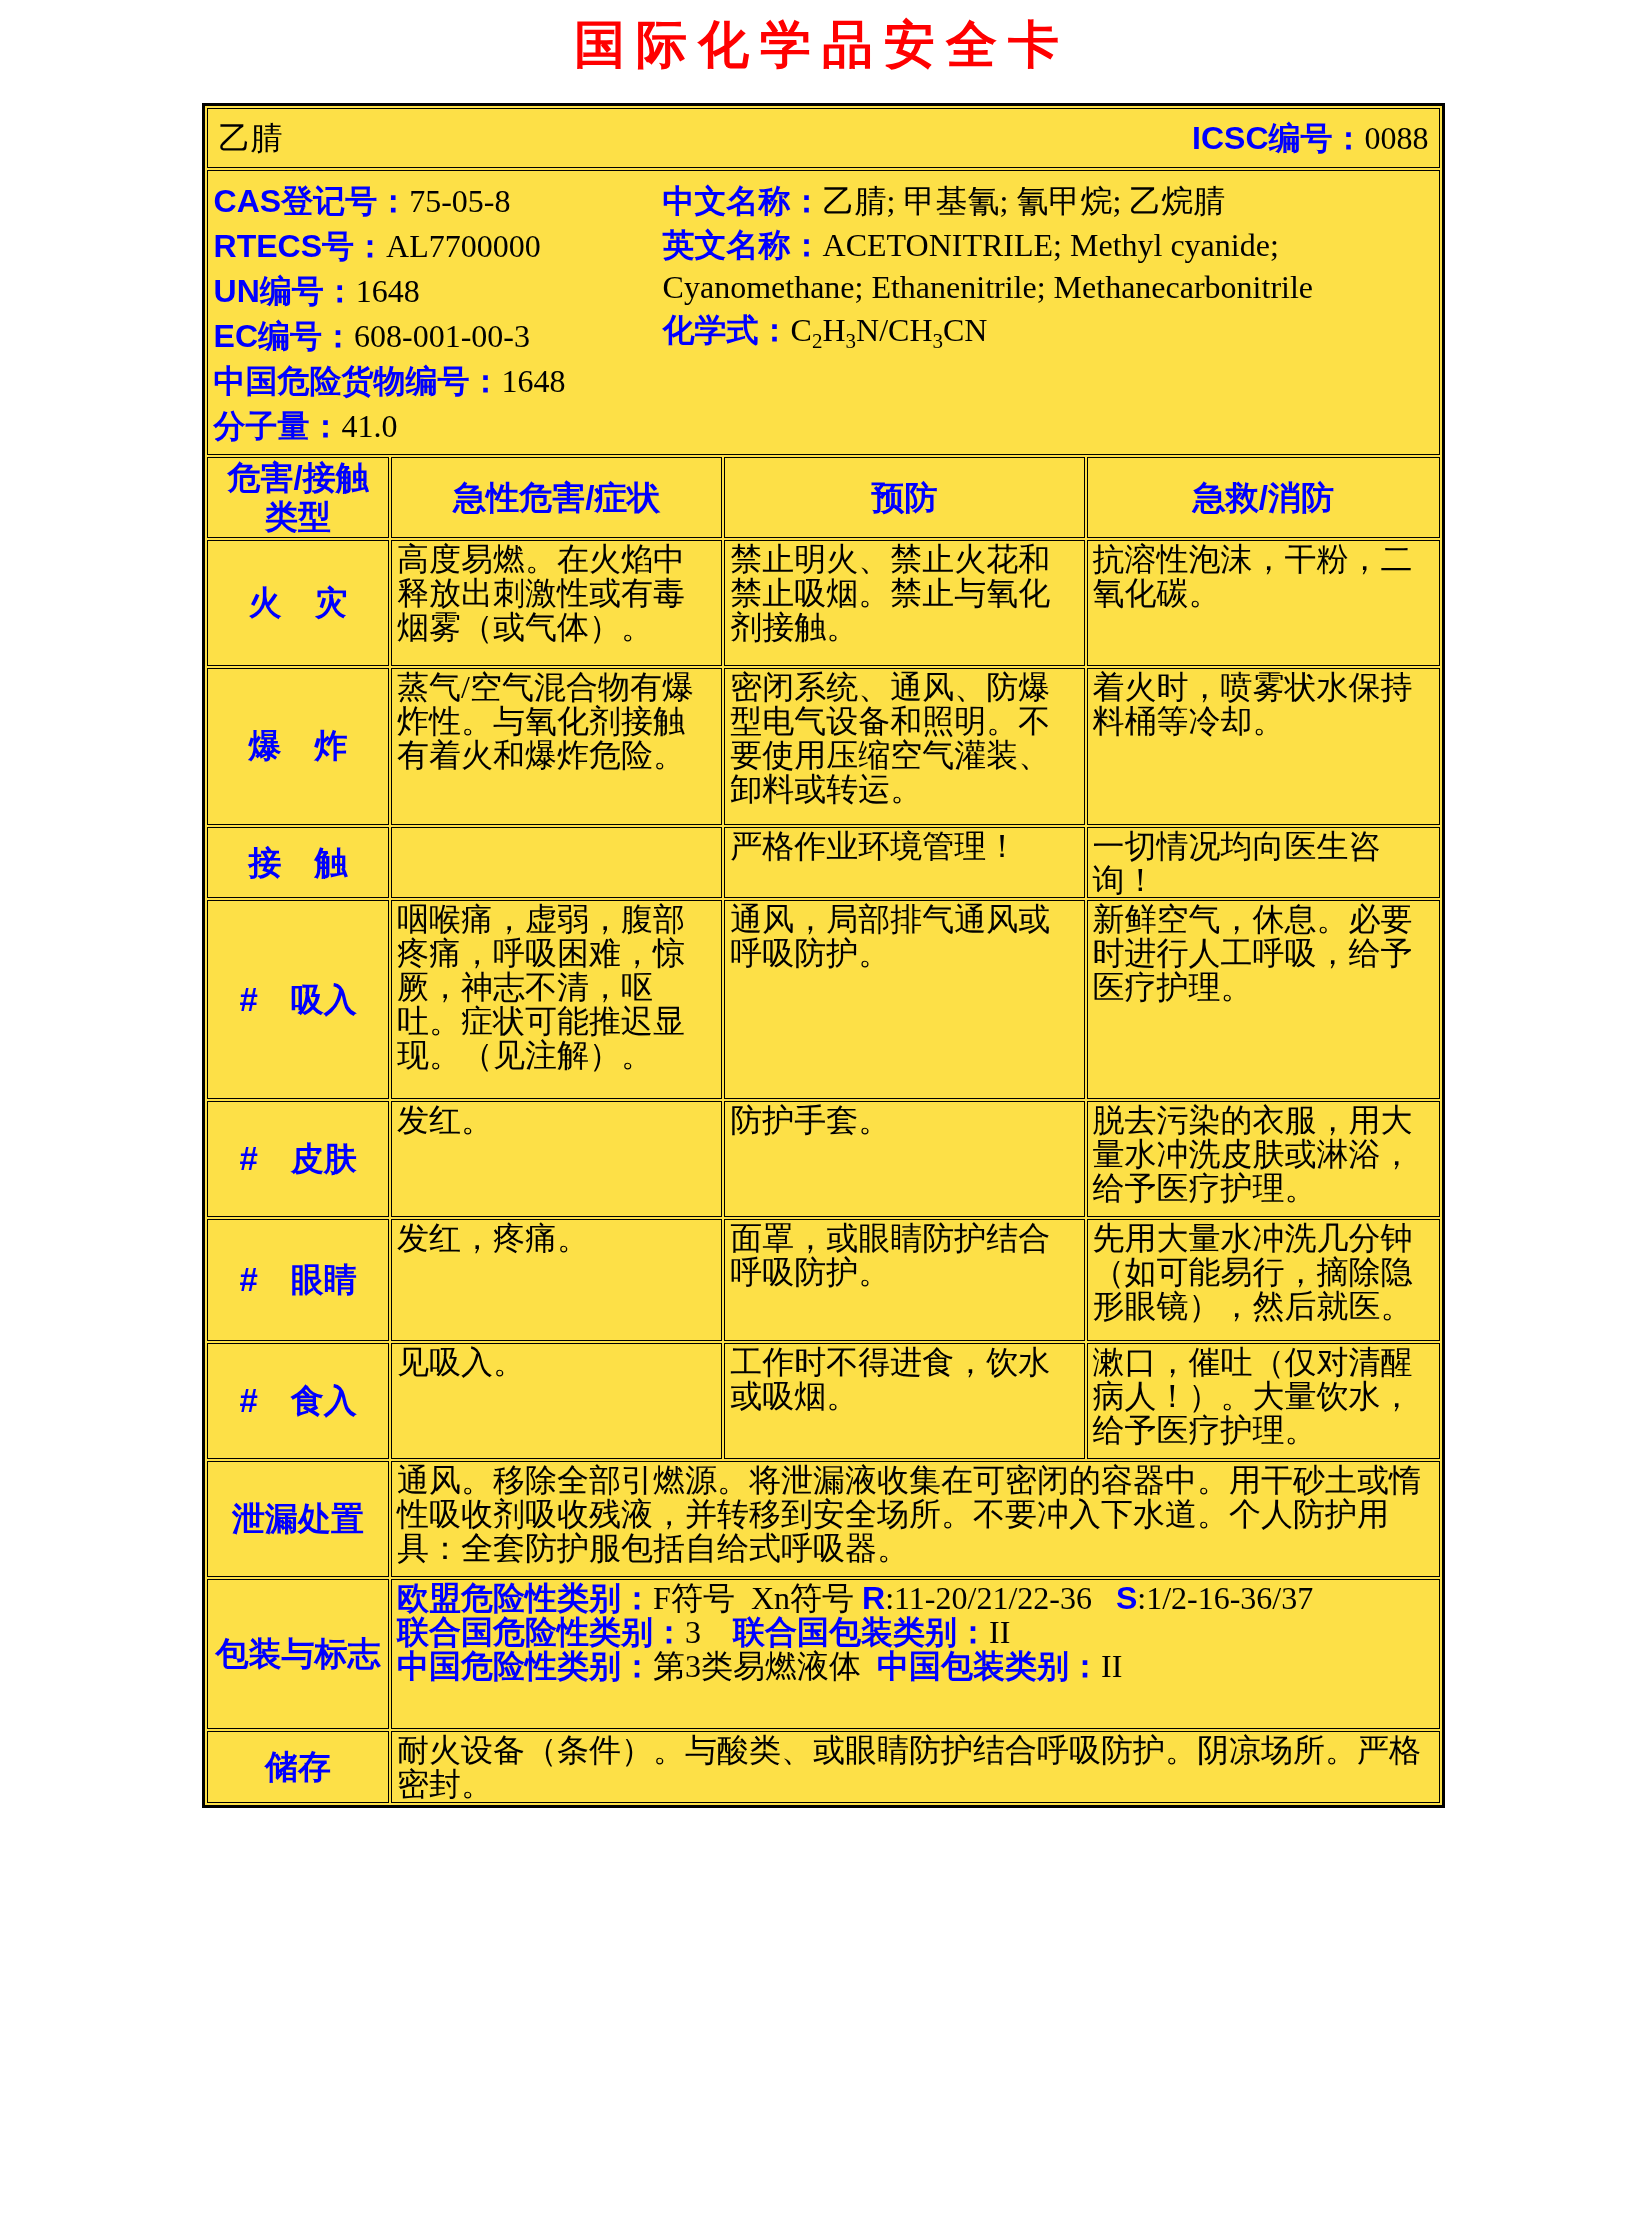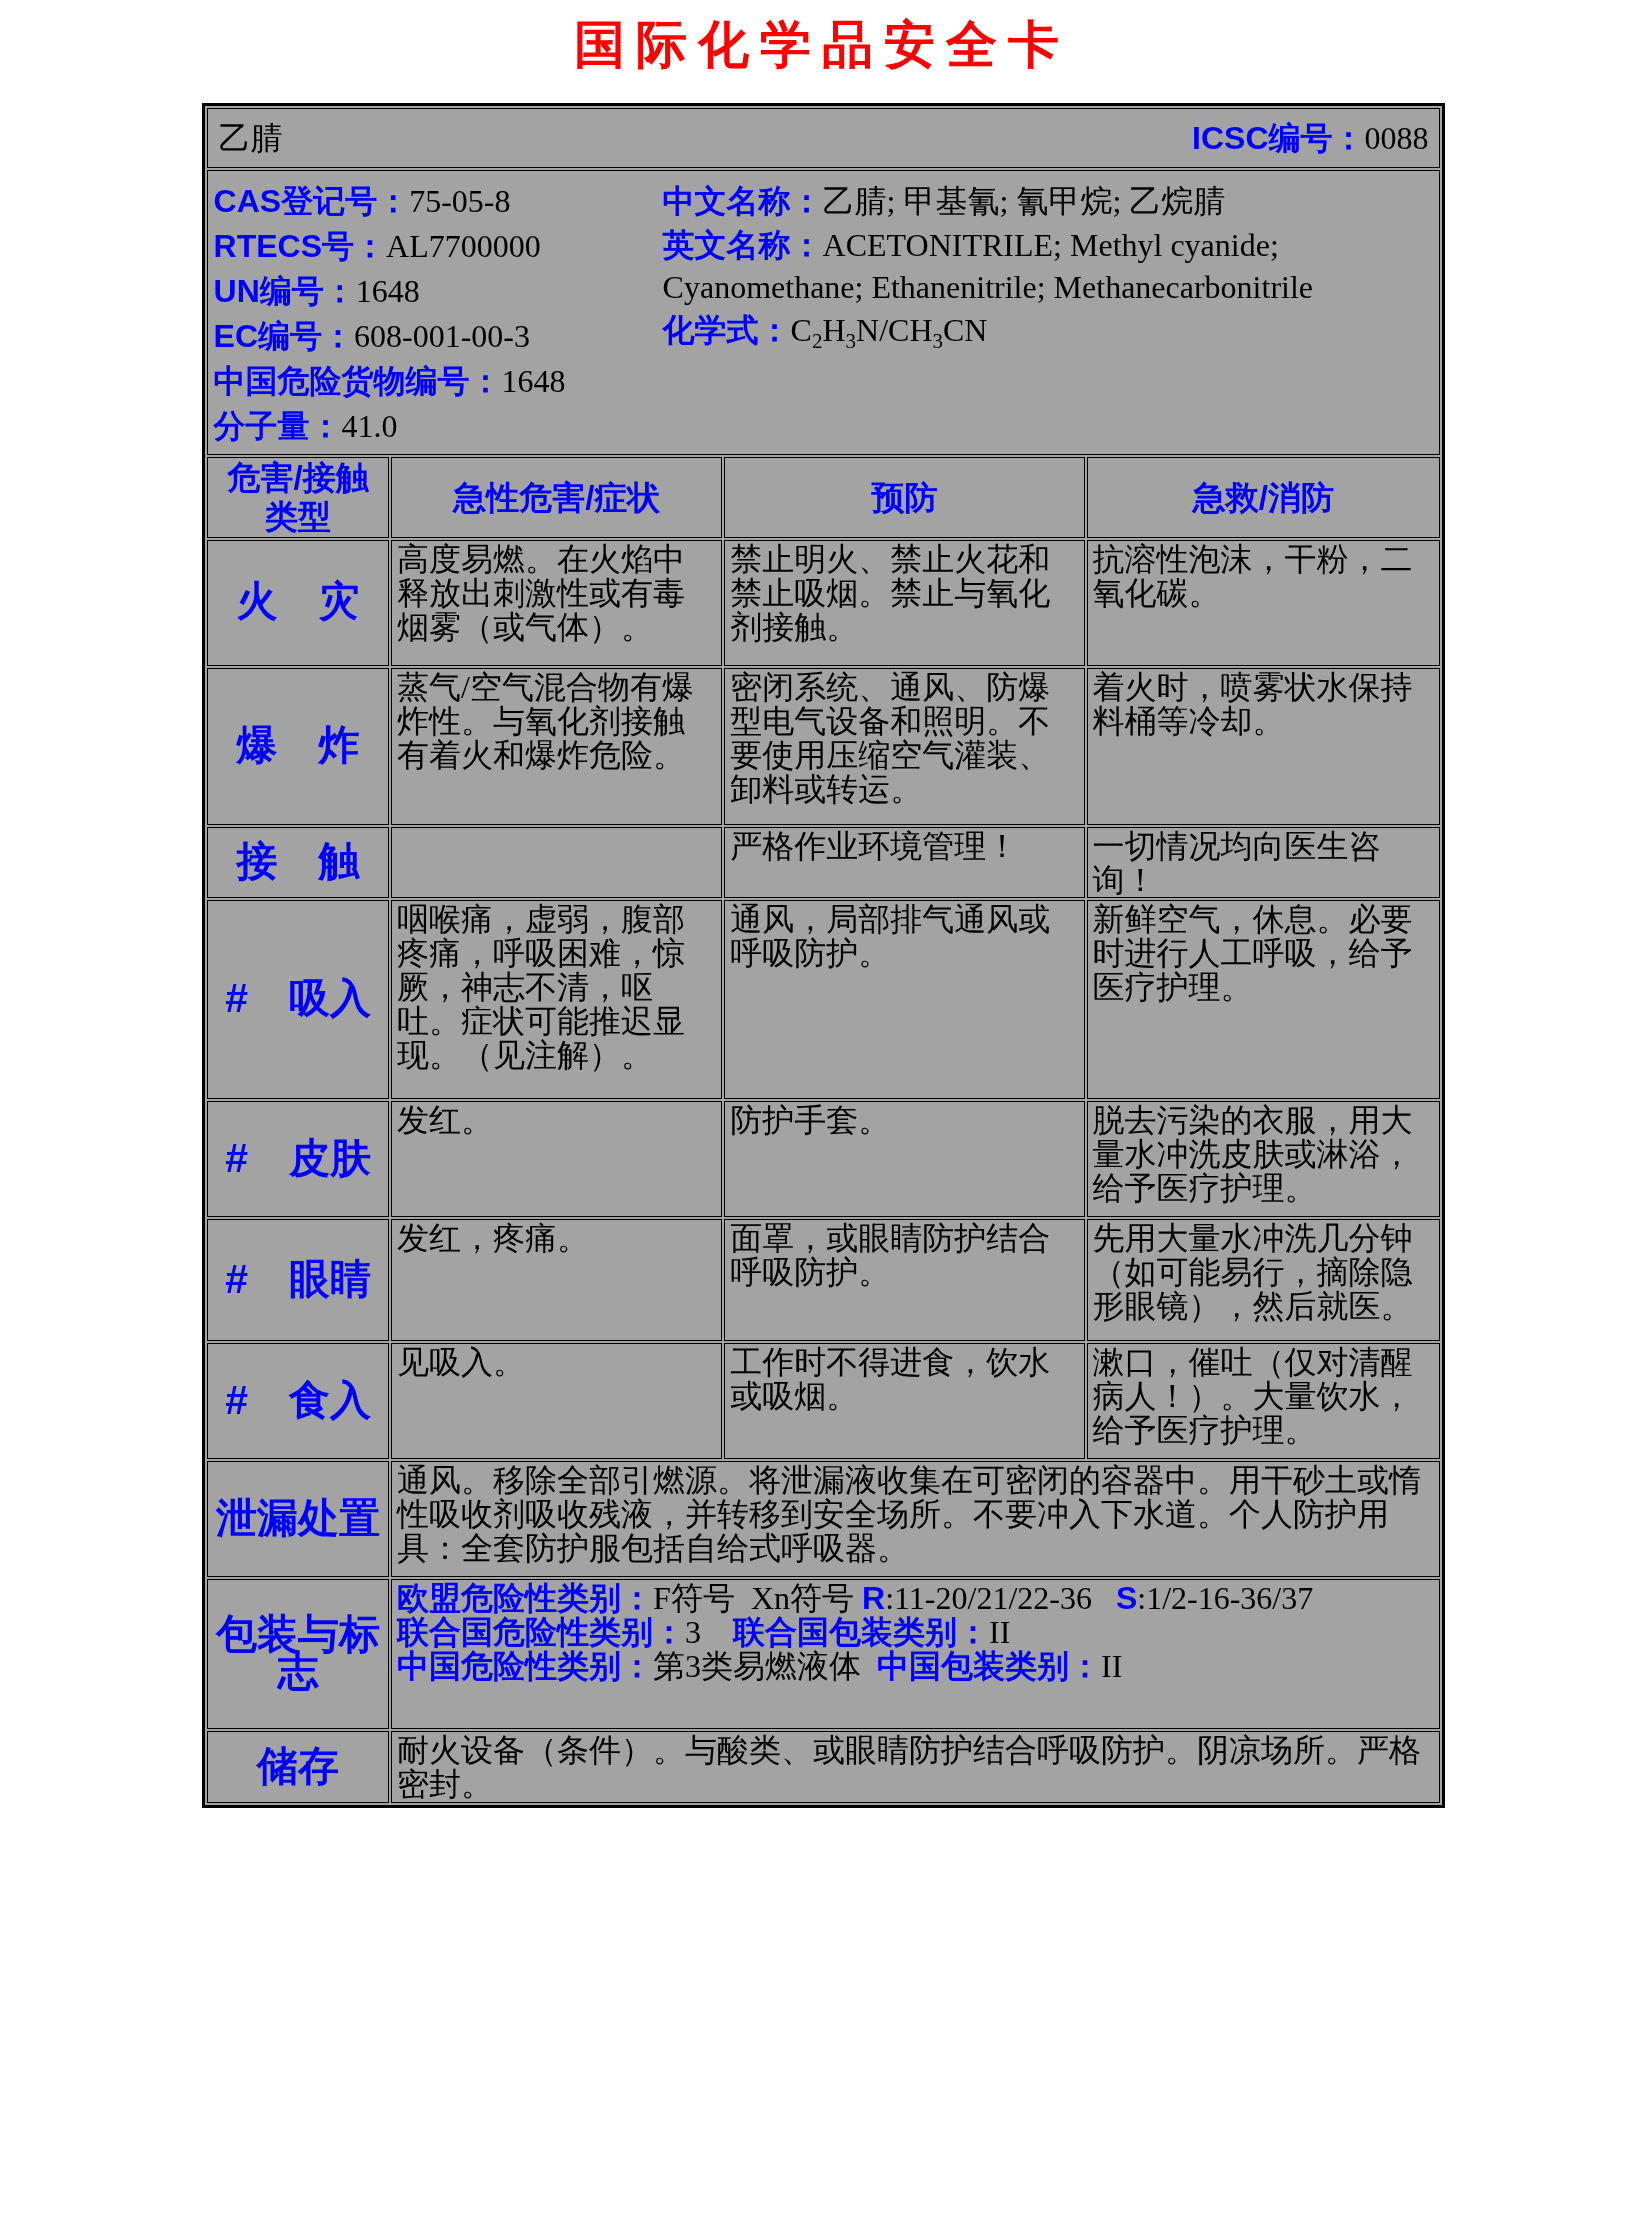--- a/index.html
+++ b/index.html
@@ -7,21 +7,21 @@
   .page-title{
     position:absolute;top:11px;left:0;width:100%;
     text-align:center;color:#ff0000;font-weight:bold;
     font-size:51px;letter-spacing:11px;
     font-family:"Liberation Serif",serif;
   }
   table.card{
     position:absolute;left:202px;top:103px;
     width:1243px;table-layout:fixed;
     border-collapse:separate;border-spacing:2.8px;
-    border:3.5px solid #000;background:#a3a3a3;
+    border:3.5px solid #000;background:#fde047;
   }
   td{
     border:1.4px solid #000;
     font-size:32px;line-height:34px;
     vertical-align:top;padding:0.7px 4.9px;
     overflow:hidden;
   }
   .lbl{
     font-family:"Liberation Sans",sans-serif;
     font-weight:bold;color:#0000ff;white-space:pre-wrap;
@@ -37,21 +37,21 @@
   .id-left .idline{line-height:45px;}
   .id-right{flex:1;}
   .id-right .cnline{line-height:45px;}
   .id-right .enblock{line-height:42px;}
   .id-right .fline{line-height:45px;}
   sub.t{font-size:21px;}
   
   td.rowlbl{text-align:center;vertical-align:middle;}
   td.colhdr{text-align:center;vertical-align:middle;}
   td.colhdr .lbl{font-size:33px;line-height:39px;}
-  td.rowlbl .lbl{font-size:41px;}
+  td.rowlbl .lbl{font-size:33px;}
   .pline{margin:0;}
 </style>
 </head>
 <body>
 
 <div class="page-title">国际化学品安全卡</div>
 
 <table class="card">
   <colgroup>
     <col style="width:180px">

